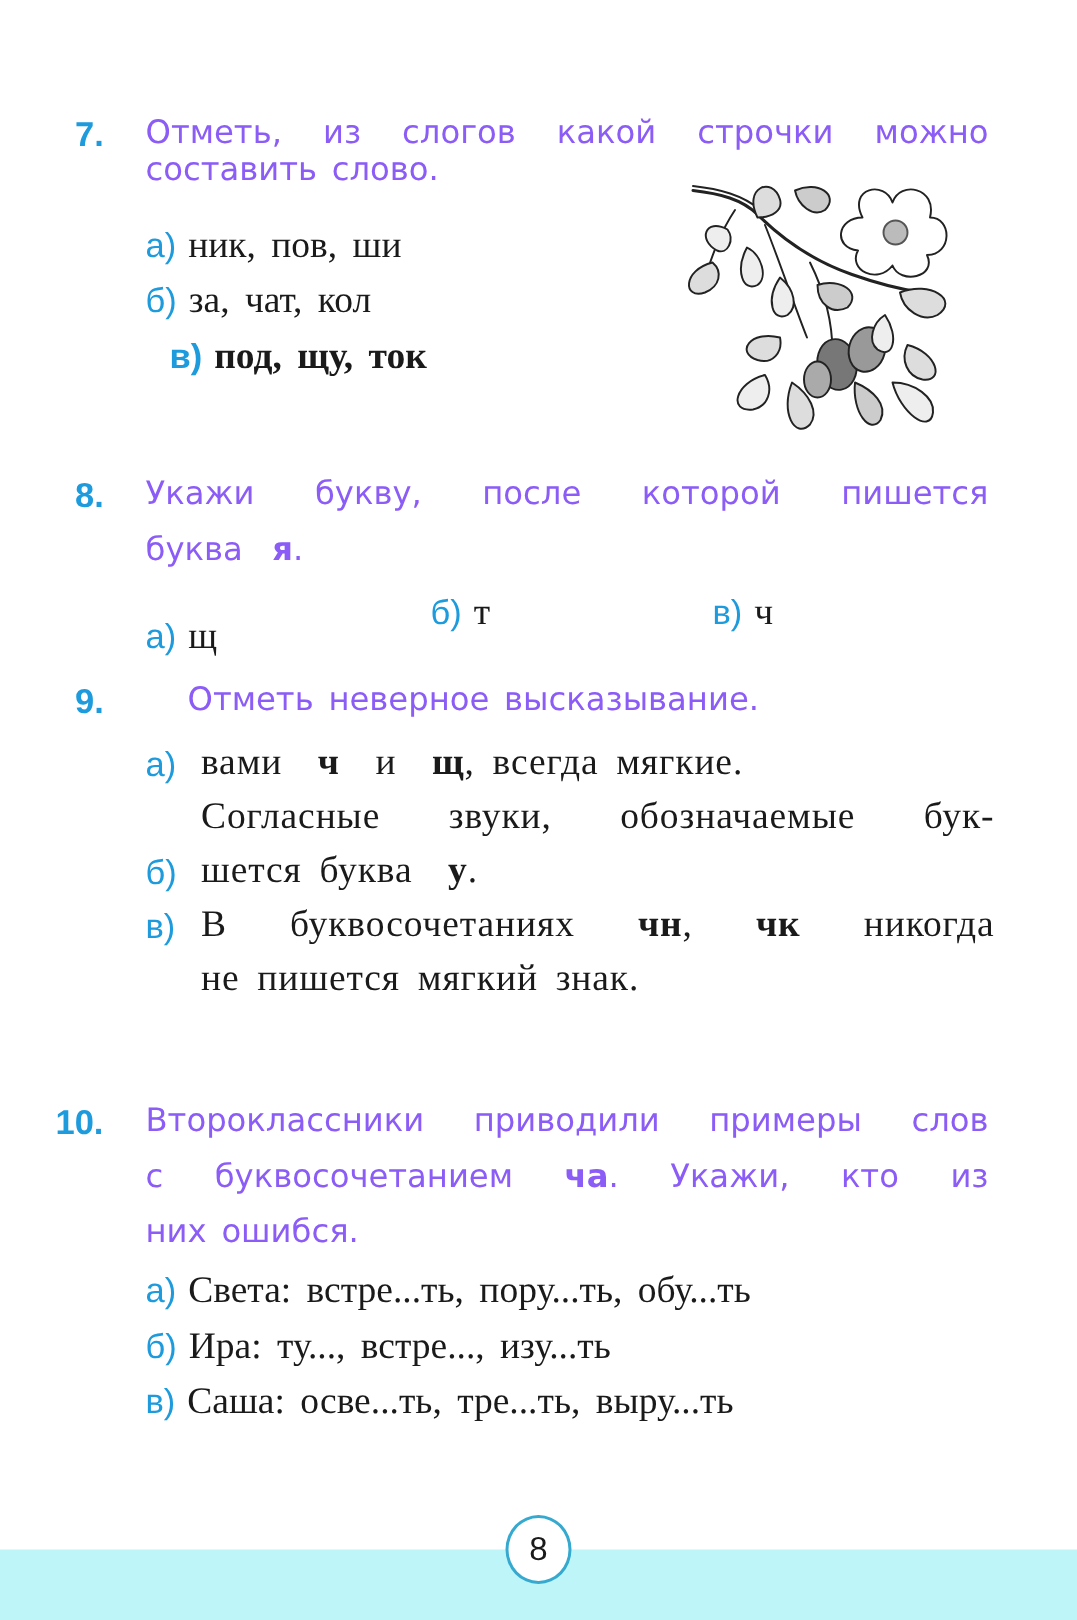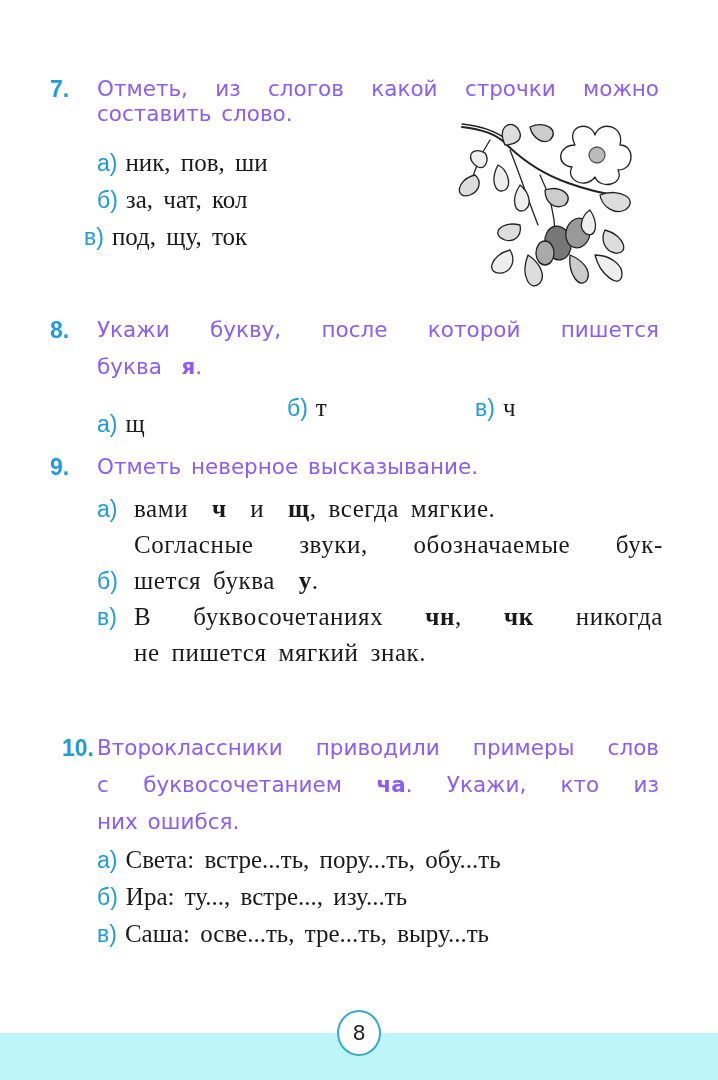--- a/index.html
+++ b/index.html
@@ -51,21 +51,21 @@
   <div class="qnum" style="top:76px;">7.</div>
   <div class="qtext just-last" style="top:70px;">Отметь, из слогов какой строчки можно</div>
   <div class="qtext" style="top:95px;">составить слово.</div>
 
   <div class="opt" style="left:97px; top:147px;">
     <span class="mk">а)</span><span>ник, пов, ши</span>
   </div>
   <div class="opt" style="left:97px; top:184px;">
     <span class="mk">б)</span><span>за, чат, кол</span>
   </div>
-  <div class="opt" style="left:84px; top:221px;">
+  <div class="opt" style="left:113px; top:221px;font-weight:bold;">
     <span class="mk">в)</span><span>под, щу, ток</span>
   </div>
 
   <svg class="illustration" viewBox="0 0 195 185">
     <g fill="none" stroke="#222" stroke-width="1.3" stroke-linejoin="round" stroke-linecap="round">
 
       <path d="M12 12 C30 14, 45 18, 55 28 C75 48, 95 60, 118 68 C135 74, 150 78, 165 80" stroke-width="2"></path>
       <path d="M12 9 C30 11, 45 15, 57 25"></path>
       <path d="M60 35 C70 60, 80 90, 88 110"></path>
       <path d="M90 60 C100 80, 105 100, 105 120"></path>
@@ -110,21 +110,21 @@
   <div class="opt" style="left:287px; top:392px;">
     <span class="mk">б)</span><span>т</span>
   </div>
   <div class="opt" style="left:475px; top:392px;">
     <span class="mk">в)</span><span>ч</span>
   </div>
 </div>
 
 <div class="q" style="top:0;">
   <div class="qnum" style="top:454px;">9.</div>
-  <div class="qtext" style="top:448px;">Отметь неверное высказывание.</div>
+  <div class="qtext" style="top:448px;margin-left:28px;">Отметь неверное высказывание.</div>
 
   <div class="optblock" style="top:491px;">
     <div class="optrow">
       <span class="mk">а)</span>
       <div>
         <span>вами</span>&nbsp; <b>ч</b>&nbsp; <span>и</span>&nbsp; <b>щ</b><span>, всегда мягкие.</span>
       </div>
       <div style="text-align-last: justify;">Согласные звуки, обозначаемые бук-</div>
     </div>
     <div class="optrow">
@@ -137,21 +137,21 @@
       <span class="mk">в)</span>
       <div style="text-align-last: justify;">
         <span>В буквосочетаниях</span> <b>чн</b><span>,</span> <b>чк</b> <span>никогда</span>
       </div>
       <div>не пишется мягкий знак.</div>
     </div>
   </div>
 </div>
 
 <div class="q" style="top:0;">
-  <div class="qnum" style="top:735px; left:62px;">10.</div>
+  <div class="qnum" style="top:735px; left:37px;">10.</div>
   <div class="qtext just-last" style="top:729px;">Второклассники приводили примеры слов</div>
   <div class="qtext just-last" style="top:766px;">
     <span>с буквосочетанием</span> <b>ча</b><span>. Укажи, кто из</span>
   </div>
   <div class="qtext" style="top:803px;">них ошибся.</div>
 
   <div class="opt" style="left:97px; top:844px;">
     <span class="mk">а)</span><span>Света: встре...ть, пору...ть, обу...ть</span>
   </div>
   <div class="opt" style="left:97px; top:881px;">

